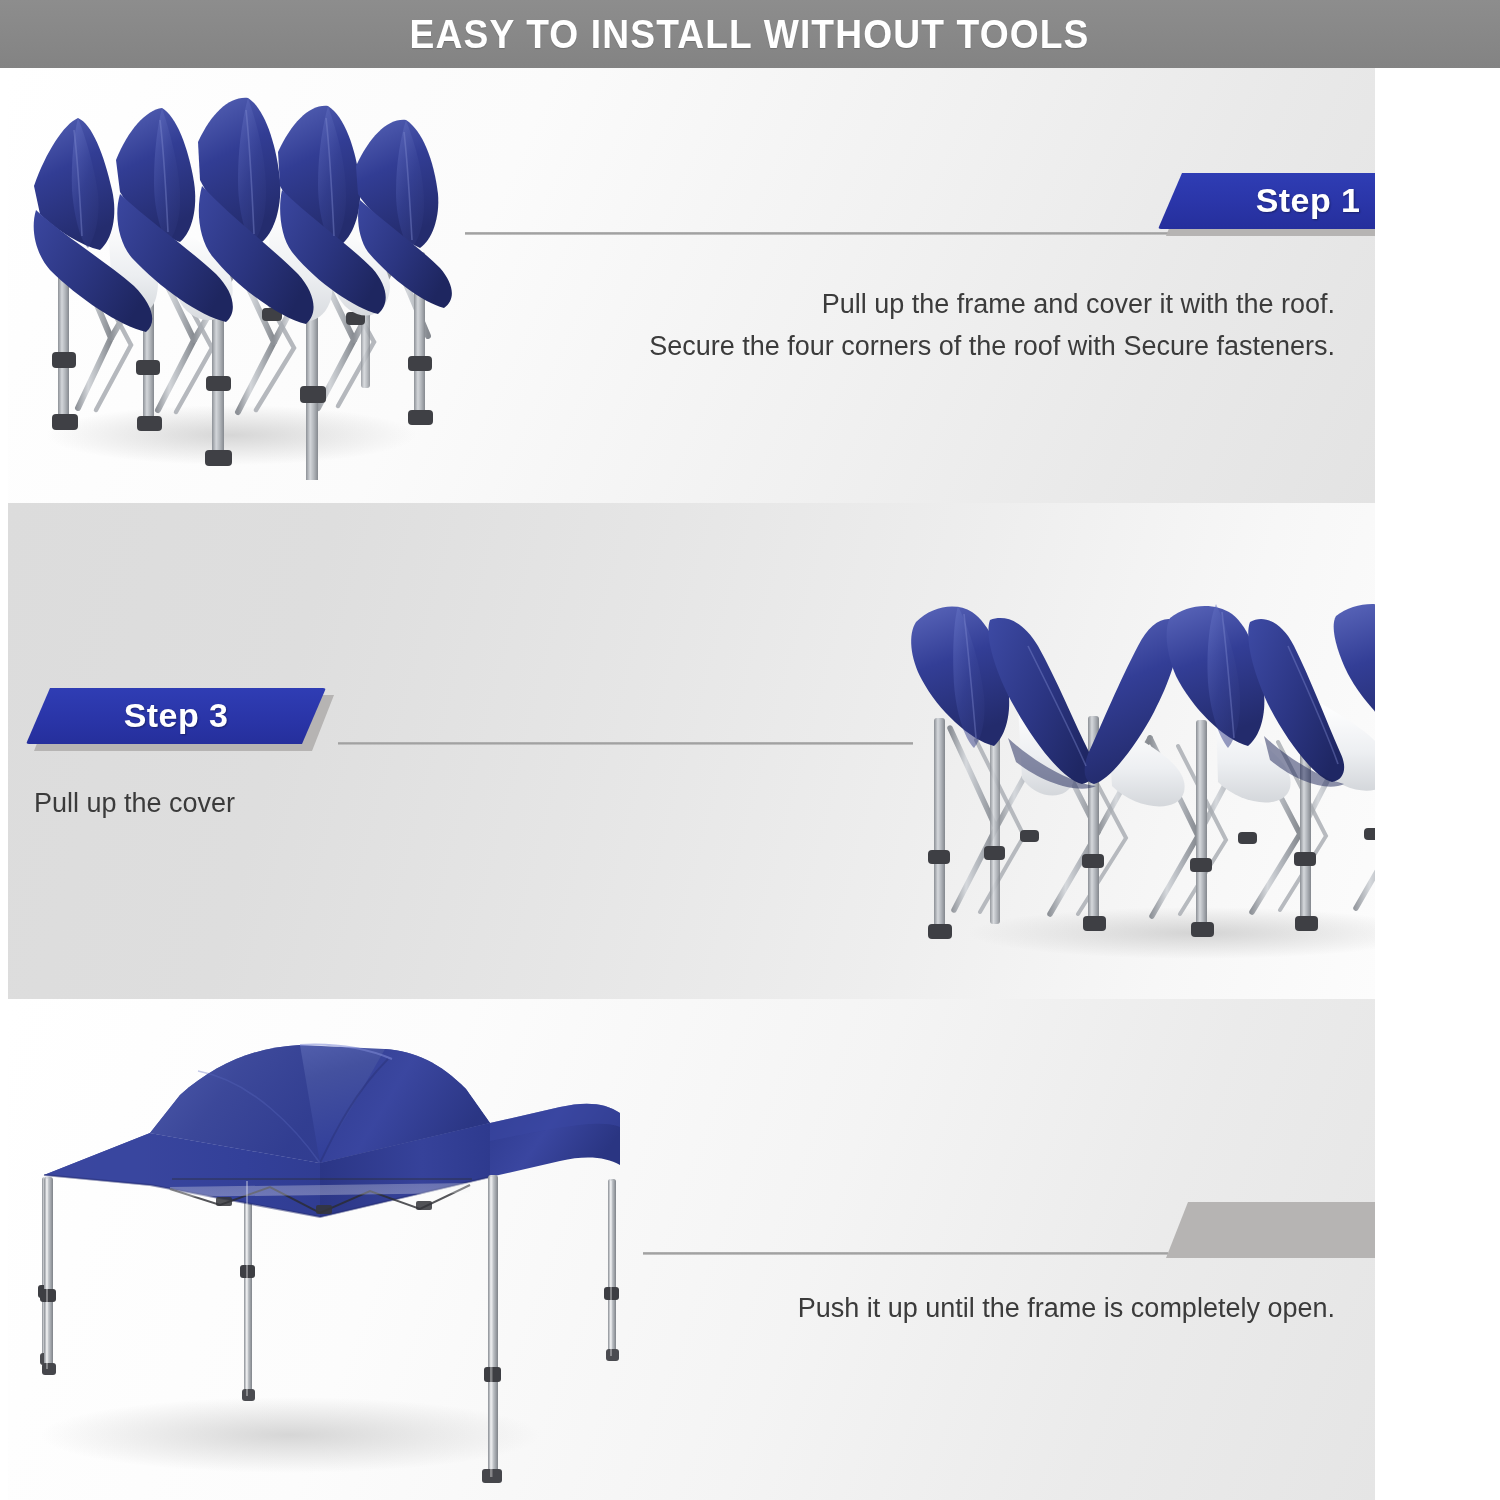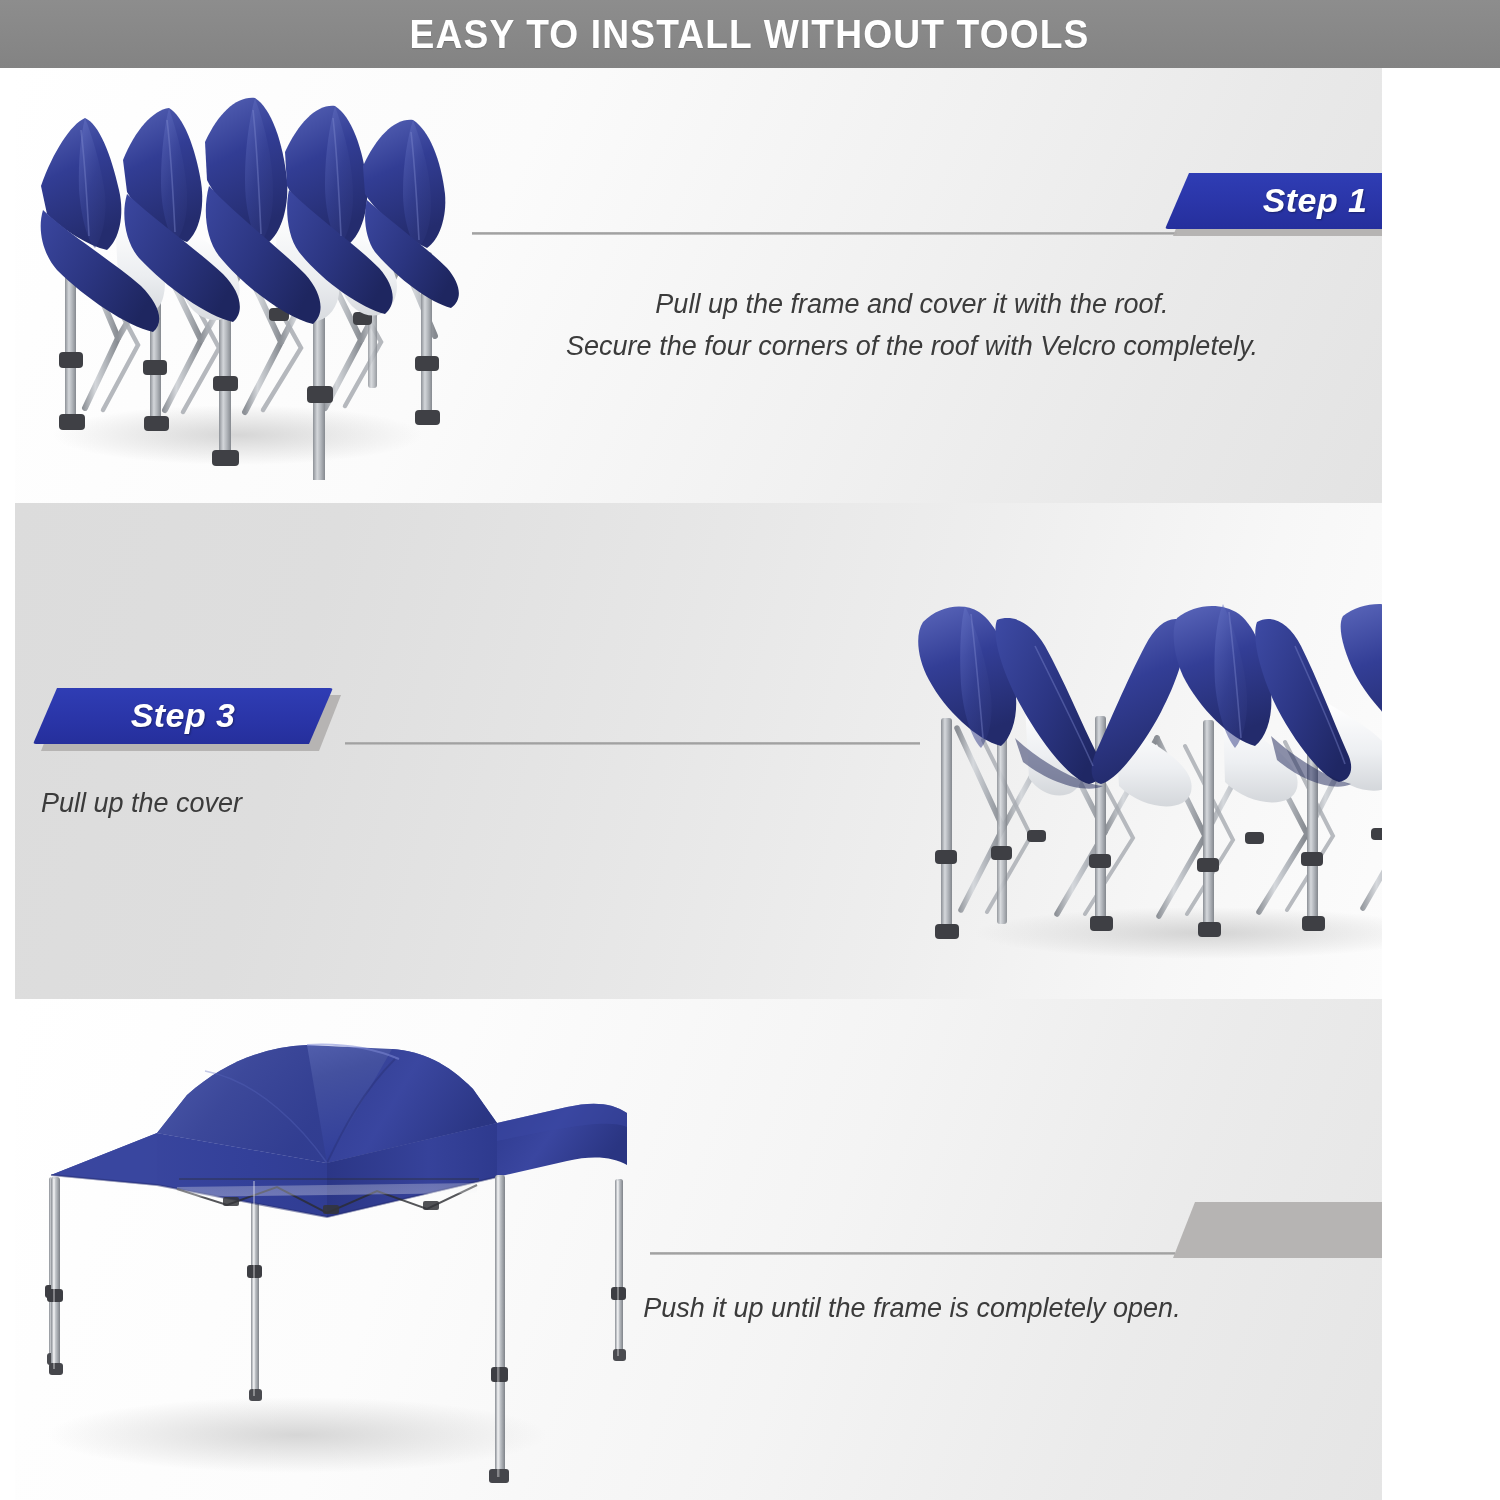--- a/index.html
+++ b/index.html
@@ -36,24 +36,23 @@
     line-height: 1;
     transform: scaleX(0.93);
     text-shadow: 0 1px 1px rgba(0,0,0,0.18);
     white-space: nowrap;
     font-family: "Liberation Sans", sans-serif;
   }
 
   
   .section {
     position: absolute;
-    left: 15px;
+    left: 8px;
     width: 1367px;
     overflow: hidden;
-    font-style: italic;
   }
   .sec1 {
     top: 68px;
     height: 435px;
     background: linear-gradient(115deg, #ffffff 0%, #fbfbfb 35%, #f1f1f1 62%, #e9e9e9 82%, #e3e3e3 100%);
   }
   .sec2 {
     top: 503px;
     height: 496px;
     background: linear-gradient(105deg, #dcdcdc 0%, #dedede 22%, #e6e6e6 45%, #eeeeee 66%, #f7f7f7 85%, #fcfcfc 100%);
@@ -115,21 +114,21 @@
   
   .caption {
     position: absolute;
     color: #3b3b3b;
     font-size: 27px;
     line-height: 42px;
     font-family: "Liberation Sans", sans-serif;
     white-space: nowrap;
   }
   .caption .cap-line { display: block; }
-  .cap-right { text-align: center; }
+  .cap-right { text-align: right; }
   .cap-left  { text-align: left; }
 
   
   .illo { position: absolute; }
 </style>
 </head>
 <body>
 
 <div class="page">
 
@@ -259,21 +258,21 @@
 
     <div class="badge-wrap" style="left:1150px; top:105px;">
       <div class="badge-shadow"></div>
       <div class="badge-body">
         <span class="badge-label">Step 1</span>
       </div>
     </div>
 
     <div class="caption cap-right" style="right:40px; top:215px; width:860px;">
       <span class="cap-line">Pull up the frame and cover it with the roof.</span>
-      <span class="cap-line">Secure the four corners of the roof with Velcro completely.</span>
+      <span class="cap-line">Secure the four corners of the roof with Secure fasteners.</span>
     </div>
   </div>
 
   <div class="section sec2">
 
     <div class="badge-wrap" style="left:18px; top:185px;">
       <div class="badge-shadow"></div>
       <div class="badge-body">
         <span class="badge-label">Step 3</span>
       </div>

